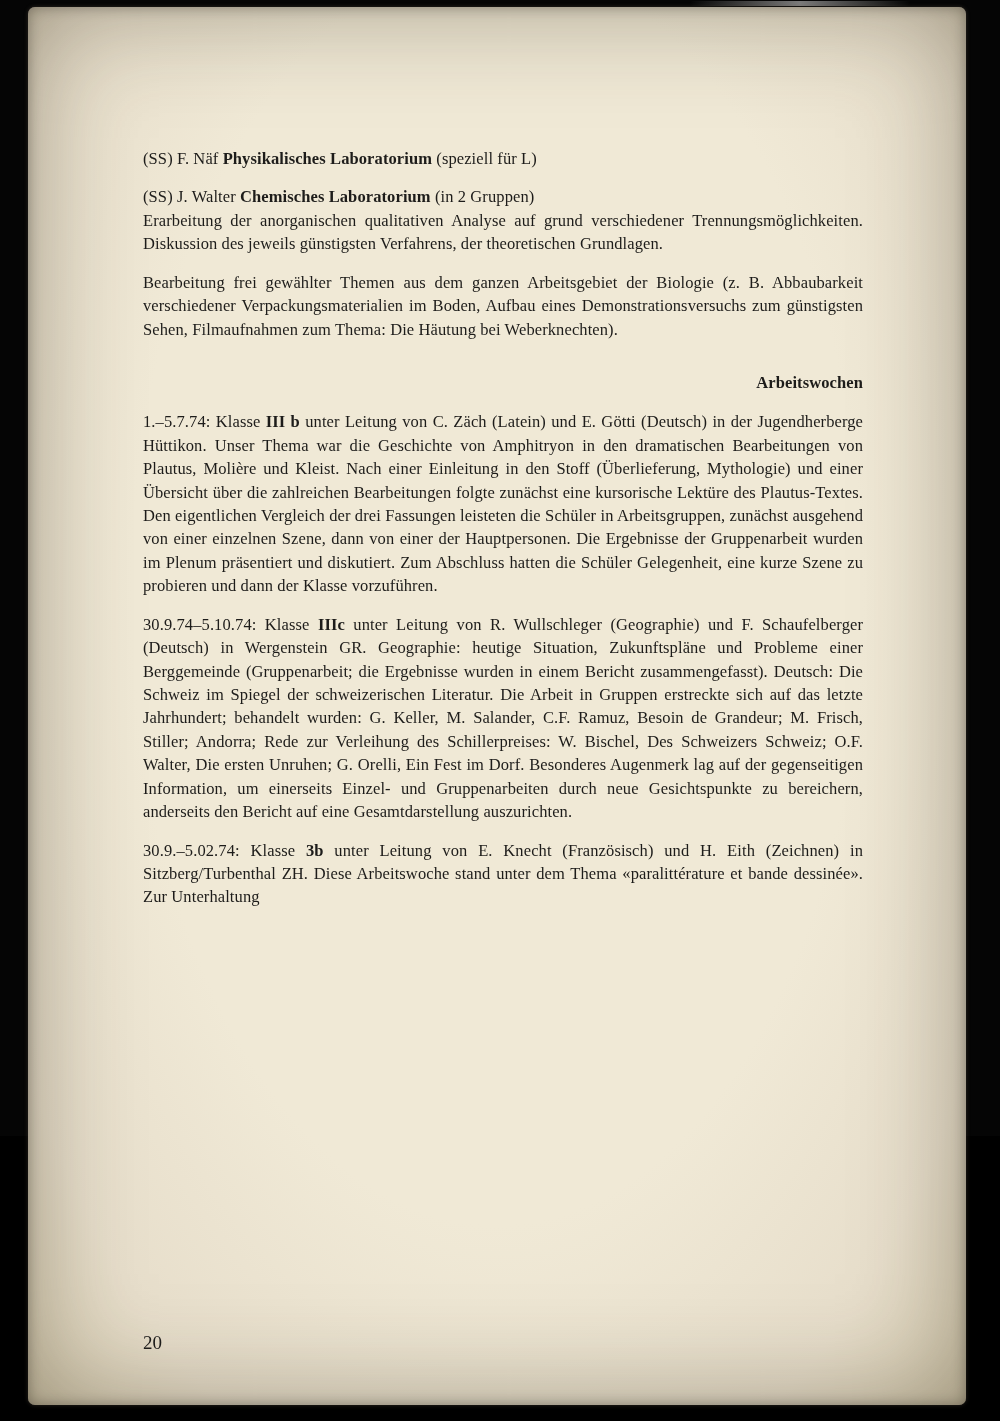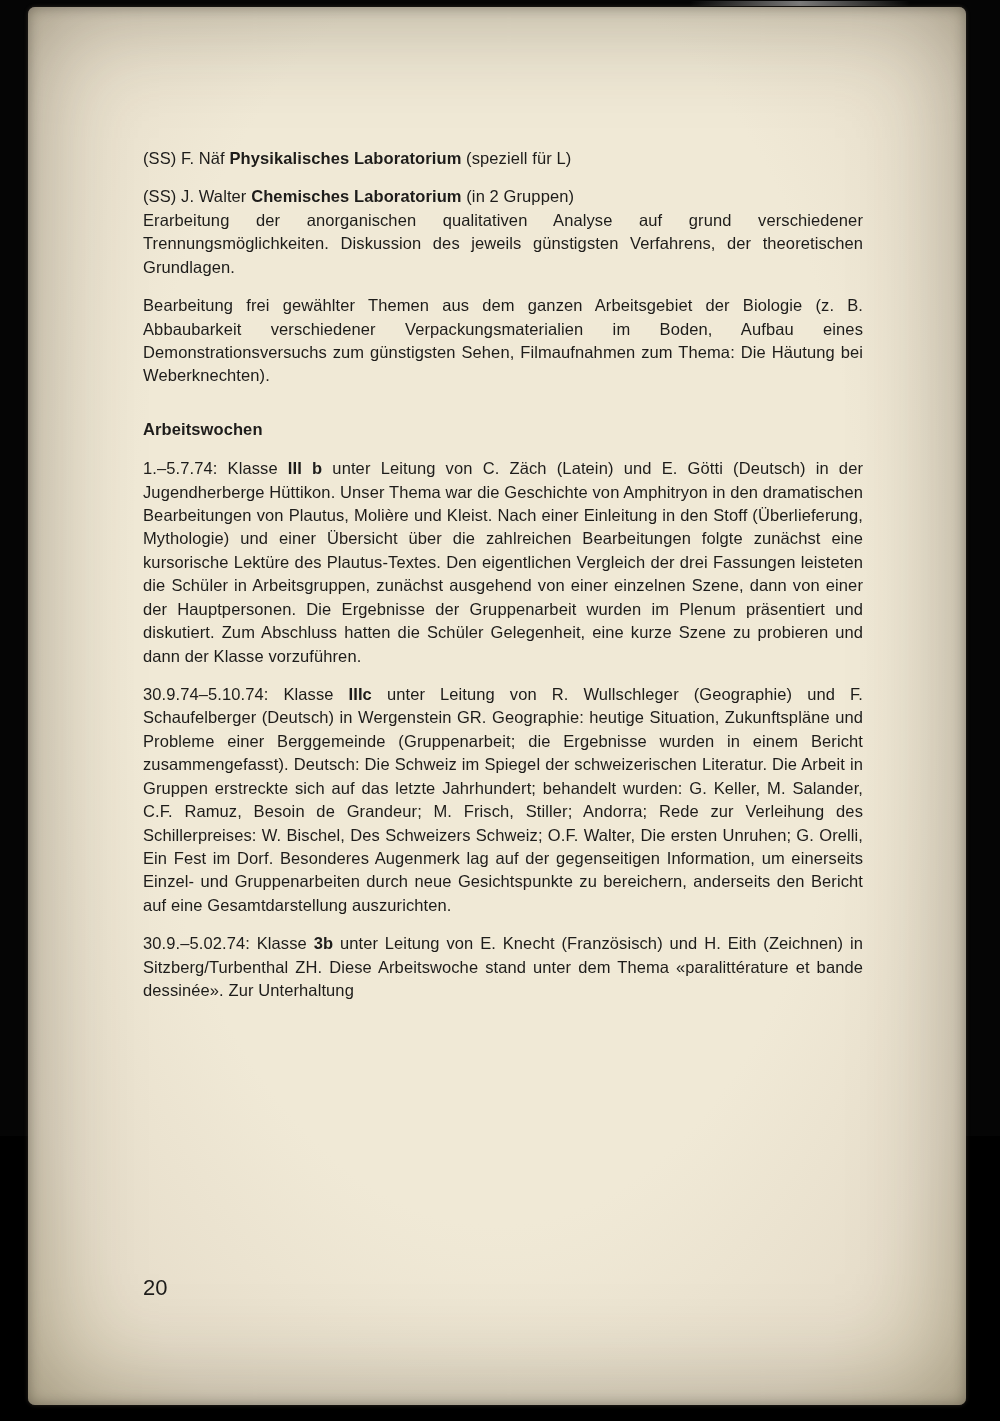--- a/index.html
+++ b/index.html
@@ -9,20 +9,21 @@
     width: 1000px;
     height: 1421px;
     overflow: hidden;
     font-family: "Liberation Sans", sans-serif;
   }
   .scan-stage {
     position: relative;
     width: 1000px;
     height: 1136px;
     background: #050505;
+    font-family: Liberation Serif, serif;
   }
   
   .artifact-top {
     position: absolute;
     top: 1px; left: 690px;
     width: 220px; height: 5px;
     background: linear-gradient(90deg, rgba(200,200,200,0.0), rgba(220,220,220,0.55), rgba(200,200,200,0.0));
     border-radius: 3px;
   }
   .artifact-bottom {
@@ -56,30 +57,30 @@
     text-align: justify;
     letter-spacing: 0.1px;
   }
   .text-block p {
     margin: 0 0 15px 0;
   }
   .text-block h3 {
     font-size: 16.5px;
     font-weight: bold;
     margin: 30px 0 16px 0;
-    text-align: left;
+    text-align: right;
   }
   .text-block b {
     font-weight: bold;
   }
   .page-number {
     position: absolute;
     left: 115px;
-    top: 1268px;
-    font-size: 22px;
+    top: 1325px;
+    font-size: 19px;
     color: #1d1c1a;
   }
 </style>
 </head>
 <body>
 
 <div class="scan-stage">
 
   <div class="artifact-top"></div>
   <div class="artifact-bottom"></div>

